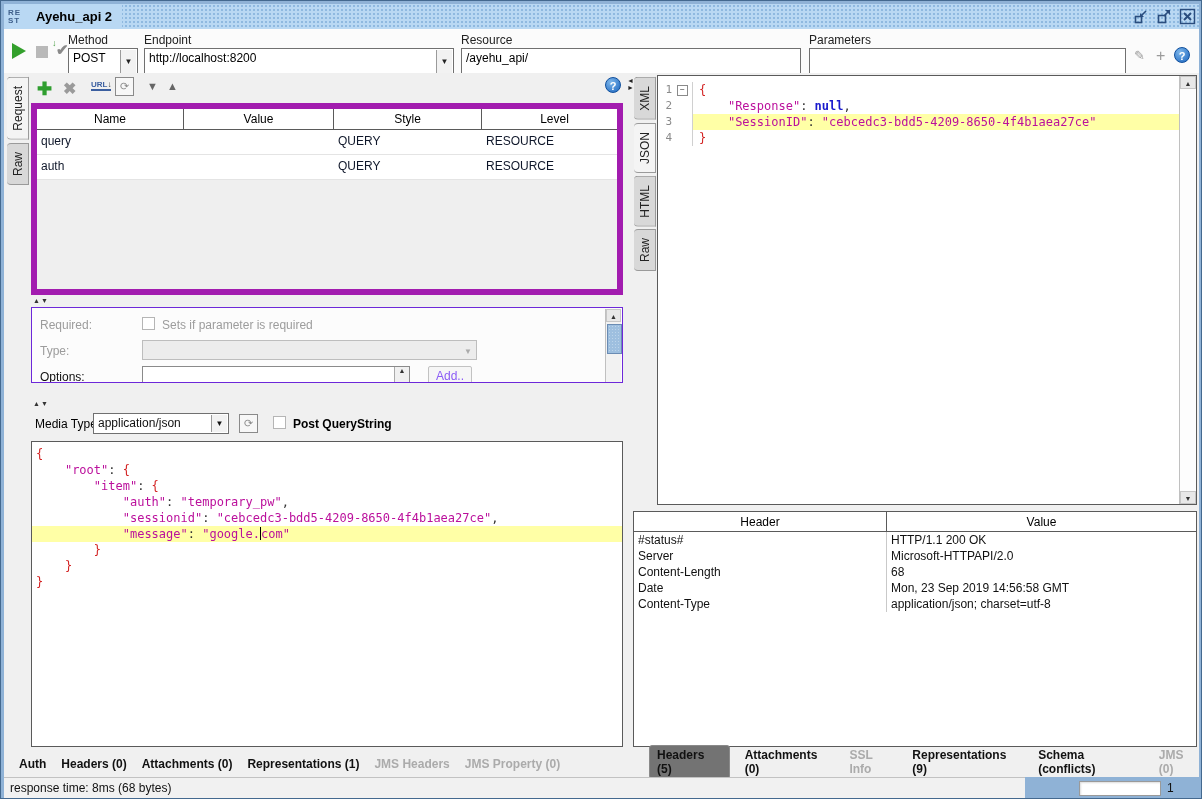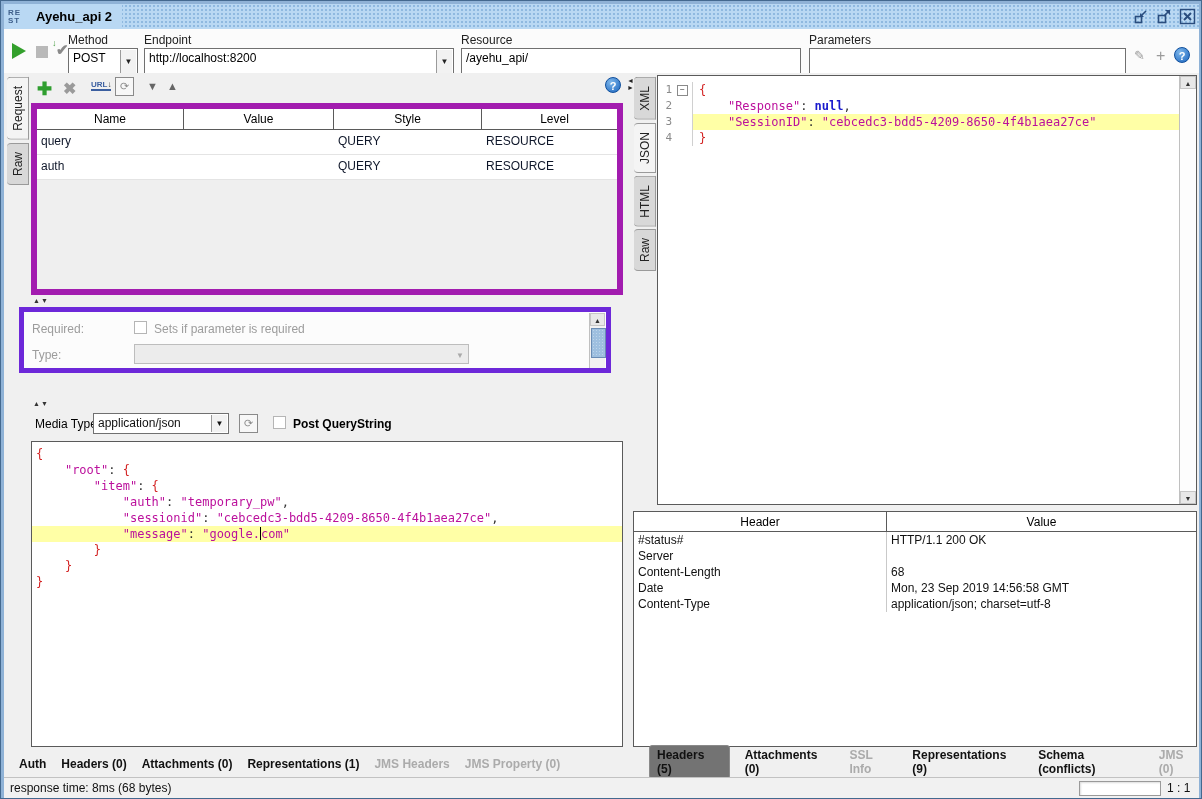--- a/index.html
+++ b/index.html
@@ -26,21 +26,21 @@
   .combo .arrow{position:absolute;right:1px;top:1px;bottom:1px;width:15px;border-left:1px solid #9a9a9a;
     display:flex;align-items:center;justify-content:center;font-size:8px;color:#222;background:#f2f2f2;}
   #btn-play{left:8px;top:14px;width:0;height:0;border-left:14px solid #33a02c;border-top:8px solid transparent;border-bottom:8px solid transparent;}
   #btn-stop{left:32px;top:17px;width:12px;height:12px;background:#b9b9b9;}
   #btn-submit{left:52px;top:12px;font-size:15px;font-weight:bold;color:#8a8a8a;}
   #btn-submit .mini{position:absolute;left:-4px;top:-3px;font-size:9px;color:#3f9a3a;font-weight:bold;}
   .mini-ico{color:#9a9a9a;font-size:13px;}
 
   
   #workspace{left:3px;top:72px;width:1195px;height:704px;background:#f0f0f0;}
-  #statusbar{left:3px;top:776px;width:1195px;height:20px;background:#f1f1f1;border-top:1px solid #c2c2c2;}
+  #statusbar{left:3px;top:776px;width:1021px;height:20px;background:#f1f1f1;border-top:1px solid #c2c2c2;}
   #status-left{left:6px;top:3px;color:#111;}
   #progress-box{left:1075px;top:3px;width:80px;height:13px;border:1px solid #9a9a9a;background:#fff;box-shadow:inset 1px 1px 2px #ddd;}
   #zoom-ind{left:1163px;top:3px;}
 
   
   .vtab{width:22px;border:1px solid #9a9a9a;border-right:none;border-radius:4px 0 0 4px;background:#d8d8d8;
     writing-mode:vertical-rl;transform:rotate(180deg);display:flex;align-items:center;justify-content:center;
     font-size:12px;color:#222;margin-bottom:3px;padding:8px 0;box-sizing:border-box;cursor:default;}
   .vtab{border-radius:0 4px 4px 0;} 
   .vtab.sel{background:#f4f4f4;}
@@ -64,21 +64,21 @@
   #params-table{left:30px;top:102px;width:592px;height:192px;border:6px solid #a21caf;background:#efefef;box-sizing:border-box;}
   #param-headers{display:grid;grid-template-columns:147px 150px 148px 145px;height:20px;background:#fff;border-bottom:1px solid #5a5a5a;}
   #param-headers div{border-right:1px solid #5a5a5a;display:flex;align-items:center;justify-content:center;color:#000;}
   #param-headers div:last-child{border-right:none;}
   .prow{display:grid;grid-template-columns:147px 150px 148px 145px;height:24px;background:#fff;border-bottom:1px solid #e4e4e4;}
   .pcell{padding:4px 0 0 4px;color:#0f172a;}
 
   .split-arrows{font-size:7px;color:#333;letter-spacing:1px;}
 
   
-  #detail-box{left:18px;top:306px;width:592px;height:66px;border:5px solid #6d28d9;background:#fcfcfc;box-sizing:border-box;overflow:hidden;}
+  #detail-box{left:30px;top:306px;width:592px;height:76px;border:1px solid #6d28d9;background:#fcfcfc;box-sizing:border-box;overflow:hidden;}
   .d-label{left:8px;color:#9c9c9c;}
   .d-label.on{color:#111;}
   .cbox{width:13px;height:13px;border:1px solid #b5b5b5;background:#fff;box-sizing:border-box;}
   #type-combo{left:110px;top:32px;width:335px;height:20px;background:#ececec;border:1px solid #bdbdbd;box-sizing:border-box;}
   #type-combo .arrow{position:absolute;right:4px;top:6px;font-size:8px;color:#aaa;}
   #options-list{left:110px;top:58px;width:268px;height:26px;background:#fff;border:1px solid #8a8a8a;box-sizing:border-box;}
   #options-scroll{position:absolute;right:0;top:0;width:14px;bottom:0;border-left:1px solid #aaa;background:#f0f0f0;font-size:7px;text-align:center;color:#333;}
   #btn-add{left:396px;top:58px;width:42px;height:20px;border:1px solid #c2c2c2;border-radius:2px;background:#f6f6f6;color:#8b5cf6;text-align:center;line-height:18px;}
   #btn-cut{left:396px;top:84px;width:42px;height:20px;border:1px solid #c2c2c2;border-radius:2px;background:#f6f6f6;}
   #detail-scrollbar{right:1px;top:1px;width:15px;height:87px;background:#f2f2f2;border-left:1px solid #c0c0c0;}
@@ -378,20 +378,21 @@
         <div>Header</div>
         <div>Value</div>
       </div>
     <div id="hdr-rows">
         <div class="hrow">
           <div class="hcell">#status#</div>
           <div class="hcell val">HTTP/1.1 200 OK</div>
         </div>
         <div class="hrow">
           <div class="hcell">Server</div>
+          <div class="hcell val">Microsoft-HTTPAPI/2.0</div>
         </div>
         <div class="hrow">
           <div class="hcell">Content-Length</div>
           <div class="hcell val">68</div>
         </div>
         <div class="hrow">
           <div class="hcell">Date</div>
           <div class="hcell val">Mon, 23 Sep 2019 14:56:58 GMT</div>
         </div>
         <div class="hrow">

